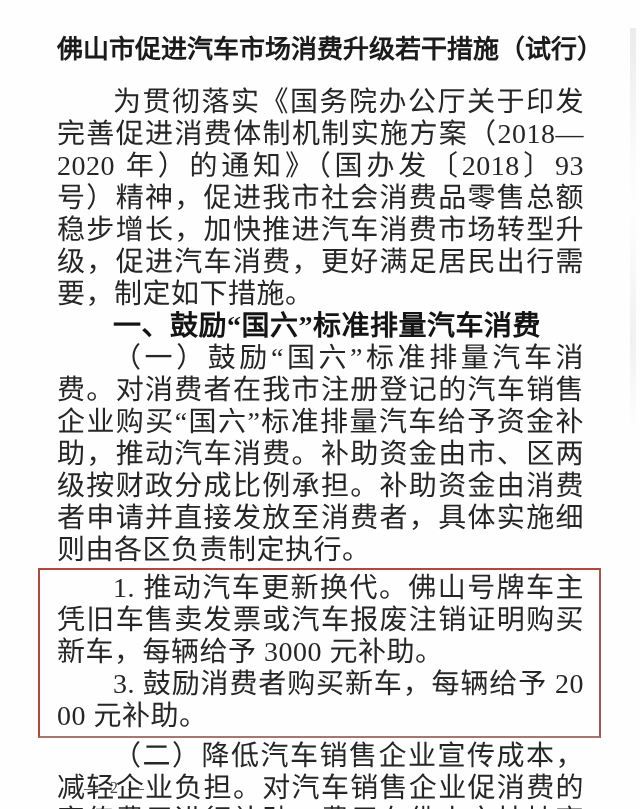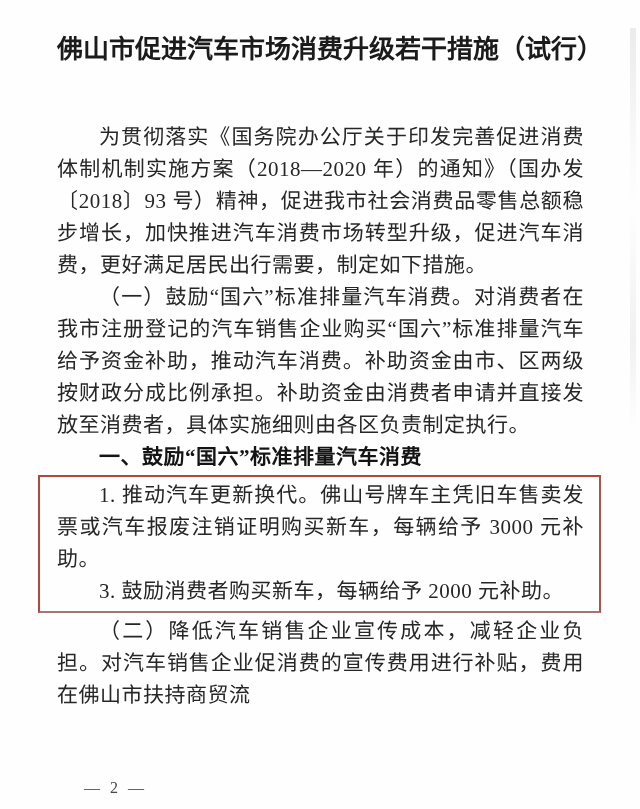--- a/index.html
+++ b/index.html
@@ -16,32 +16,32 @@
     overflow: hidden;
     font-family: "Liberation Serif", "DejaVu Serif", serif;
     color: #262626;
     box-sizing: border-box;
   }
   .content {
     position: relative;
     padding: 30px 56px 0 57px;
   }
   .doc-title {
-    margin: 0 0 51px 0;
+    margin: 0 0 16px 0;
     font-size: 26px;
     line-height: 40px;
     font-weight: bold;
     text-align: center;
     color: #1b1b1b;
     letter-spacing: 0px;
     white-space: nowrap;
   }
   .para {
     margin: 0;
-    font-size: 21px;
+    font-size: 28px;
     line-height: 32px;
     text-align: justify;
     text-indent: 2em;
     letter-spacing: 0.5px;
     word-break: break-all;
   }
   .section-heading {
     font-weight: bold;
     color: #141414;
     text-align: left;
@@ -85,23 +85,23 @@
 <body>
 
 <div class="page">
   <div class="scan-artifact"></div>
 
   <div class="content">
     <h1 class="doc-title">佛山市促进汽车市场消费升级若干措施（试行）</h1>
 
     <p class="para">为贯彻落实《国务院办公厅关于印发完善促进消费体制机制实施方案（2018—2020 年）的通知》（国办发〔2018〕93 号）精神，促进我市社会消费品零售总额稳步增长，加快推进汽车消费市场转型升级，促进汽车消费，更好满足居民出行需要，制定如下措施。</p>
 
+    <p class="para section-heading">一、鼓励“国六”标准排量汽车消费</p>
+
     <p class="para">（一）鼓励“国六”标准排量汽车消费。对消费者在我市注册登记的汽车销售企业购买“国六”标准排量汽车给予资金补助，推动汽车消费。补助资金由市、区两级按财政分成比例承担。补助资金由消费者申请并直接发放至消费者，具体实施细则由各区负责制定执行。</p>
-
-    <p class="para section-heading">一、鼓励“国六”标准排量汽车消费</p>
 
     <div class="red-box">
       <p class="para">1. 推动汽车更新换代。佛山号牌车主凭旧车售卖发票或汽车报废注销证明购买新车，每辆给予 3000 元补助。</p>
       <p class="para">3. 鼓励消费者购买新车，每辆给予 2000 元补助。</p>
     </div>
 
 
     <p class="para">（二）降低汽车销售企业宣传成本，减轻企业负担。对汽车销售企业促消费的宣传费用进行补贴，费用在佛山市扶持商贸流</p>
   </div>
 

